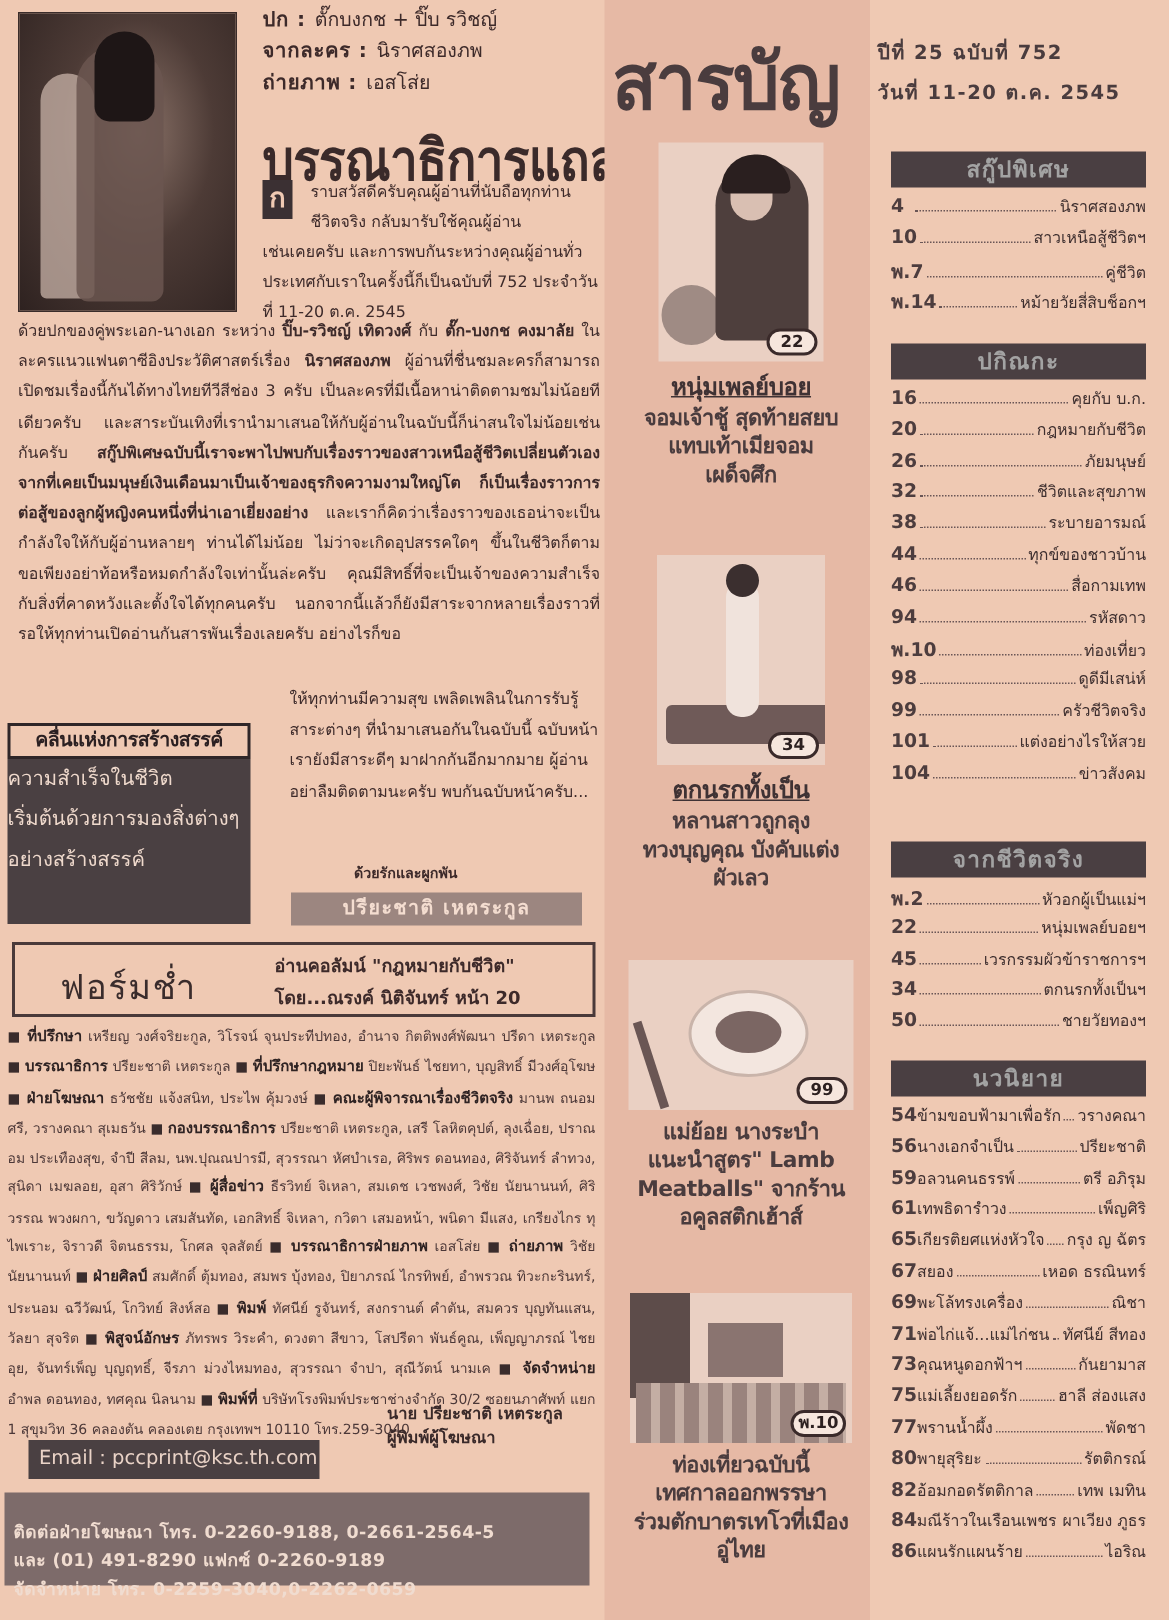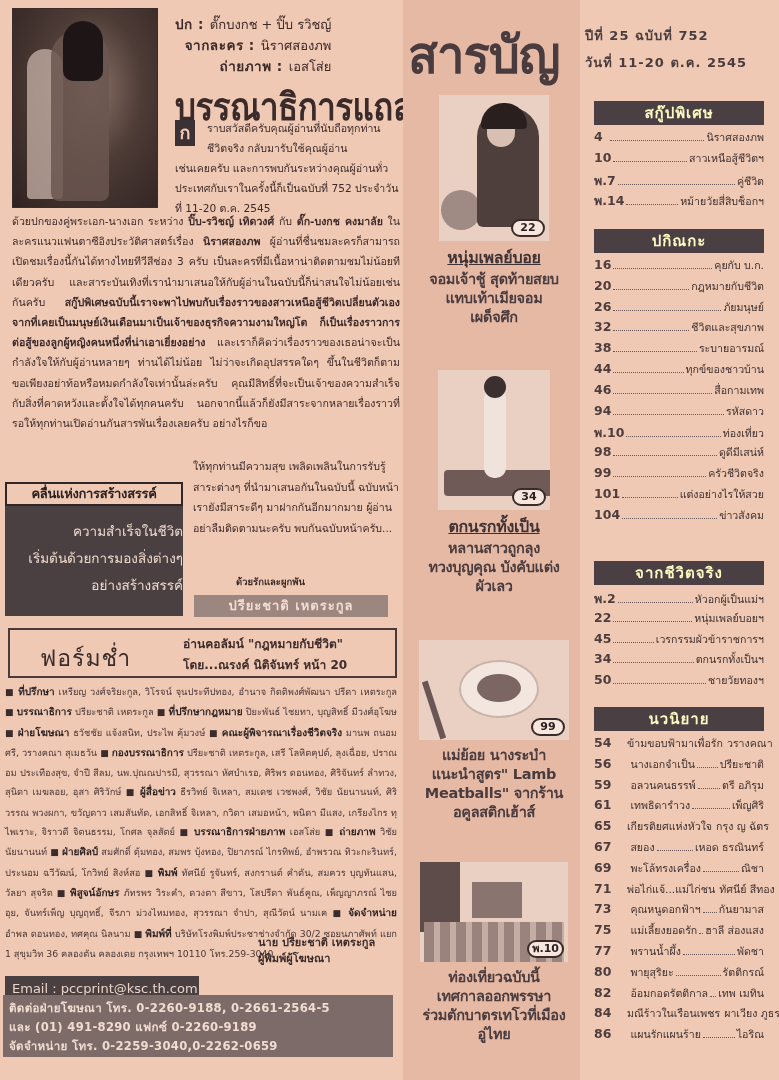--- a/index.html
+++ b/index.html
@@ -16,21 +16,21 @@
   .cover-photo {
     left: 12px; top: 8px; width: 146px; height: 200px;
     background: radial-gradient(ellipse at 55% 40%, #8a7268 0%, #4d3b36 45%, #2e2220 100%);
     border: 1px solid #3a2c2a;
     overflow: hidden;
   }
   .cover-photo .fig1 { position:absolute; left:38px; top:22px; width:58px; height:170px; background:#6b5650; border-radius:26px 26px 8px 8px; opacity:.85; }
   .cover-photo .fig2 { position:absolute; left:14px; top:40px; width:36px; height:150px; background:#c8b3a8; border-radius:18px 18px 4px 4px; opacity:.75; }
   .cover-photo .hair { position:absolute; left:50px; top:12px; width:40px; height:60px; background:#1e1616; border-radius:20px 20px 10px 10px; }
 
-  .credits { left: 175px; top: 14px; font-size: 13px; line-height: 20px; text-align: right; }
+  .credits { left: 175px; top: 3px; font-size: 13px; line-height: 20px; }
   .credits .row { white-space: nowrap; }
   .credits .lbl { font-weight: bold; font-size: 13.5px; letter-spacing: .5px; }
   .credits .val { margin-left: 6px; }
 
   .editorial-title {
     left: 175px; top: 76px; font-size: 33px; font-weight: bold;
     letter-spacing: -0.5px; color: #3a2a2a; transform: scaleY(1.15); transform-origin: left top;
     font-family: "Liberation Sans Narrow", "Liberation Sans", sans-serif;
   }
   .dropcap {
@@ -42,52 +42,52 @@
   .ed-second { left: 175px; top: 158px; width: 224px; font-size: 10.6px; line-height: 20px; }
   .ed-body { left: 12px; top: 211px; width: 388px; font-size: 10.6px; line-height: 20.2px; text-align: justify; }
   .ed-body b { font-weight: bold; }
   .ed-tail { left: 193px; top: 456px; width: 207px; font-size: 10.6px; line-height: 20.5px; }
   .sign-love { left: 236px; top: 574px; font-size: 9.5px; font-weight: bold; }
   .sign-box {
     left: 194px; top: 595px; width: 194px; height: 22px; background: #9c8680;
     color: #f4ddd0; font-weight: bold; font-size: 13px; text-align: center; line-height: 22px; letter-spacing: 1px;
   }
 
-  .creative-box { left: 5px; top: 482px; width: 178px; height: 136px; }
+  .creative-box { left: 5px; top: 482px; width: 162px; height: 136px; }
   .creative-head {
     height: 24px; border: 2px solid #2f2628; background: #efc9b3;
     font-weight: bold; font-size: 13px; line-height: 20px; text-align: center; color: #2b2022; letter-spacing: -.3px;
   }
   .creative-body {
-    height: 110px; background: #4a4042; color: #efd9cc; text-align: right;
-    font-size: 13.5px; line-height: 27px; padding-top: 12px;
+    height: 110px; background: #4a4042; color: #efd9cc; text-align: left;
+    font-size: 13.5px; line-height: 27px; 
   }
 
   .form-box {
     left: 8px; top: 628px; width: 389px; height: 50px; border: 2px solid #4a3a3a;
   }
   .form-title { position:absolute; left: 30px; top: 10px; font-size: 23px; font-weight: normal; color:#3a2c2c; letter-spacing: 1px; }
   .form-line { position:absolute; left: 173px; font-size: 12px; font-weight: bold; white-space: nowrap; }
   .form-line.l1 { top: 4px; }
   .form-line.l2 { top: 25px; }
 
   .staff {
     left: 5px; top: 682px; width: 392px; font-size: 9.3px; line-height: 19.3px; color:#4c3838; text-align: justify;
   }
   .staff .sq { font-size: 9px; color: #3a2c2c; }
   .staff b { color: #2f2323; font-size: 10px; }
 
   .email-box {
-    left: 5px; top: 960px; width: 194px; height: 26px; background: #4a4042; color: #ead3c7;
-    font-size: 13px; line-height: 26px; padding-left: 7px; margin-top: 16px;
+    left: 19px; top: 960px; width: 194px; height: 26px; background: #4a4042; color: #ead3c7;
+    font-size: 13px; line-height: 26px; padding-left: 7px;
   }
   .publisher { left: 258px; top: 935px; font-size: 11px; font-weight: bold; line-height: 16px; color:#3a2a2a; }
   .contact-box {
     left: 3px; top: 995px; width: 390px; height: 62px; background: #7d6b6a; color: #f0dcd0;
-    font-size: 11.6px; font-weight: bold; line-height: 19px; padding: 4px 6px; letter-spacing: .3px;
+    font-size: 11.6px; font-weight: bold; line-height: 19px; padding: 17px 6px; letter-spacing: .3px;
   }
 
   
   .mid-col { left: 403px; top: 0; width: 177px; height: 1080px; background: #e6b9a5; }
   .mag-logo {
     left: 408px; top: 14px; font-size: 49px; font-weight: bold; color: #4a3c3e;
     letter-spacing: -1px; transform: scaleY(1.05); transform-origin: left top;
   }
   .issue { left: 585px; top: 22px; font-size: 13px; font-weight: bold; line-height: 27px; color:#4a3c3e; letter-spacing: 1px; }
 
@@ -118,28 +118,28 @@
   .ph-food { position:absolute; left: 58px; top: 34px; width: 44px; height: 28px; border-radius: 50%; background: #7b6663; }
   .ph-spoon { position:absolute; left: 12px; top: 40px; width: 6px; height: 60px; background: #6a5654; transform: rotate(-18deg); }
 
   .ph-temple { position:absolute; left: 52px; top: 20px; width: 50px; height: 36px; background: #8a7470; }
   .ph-monks { position:absolute; left: 4px; top: 60px; width: 140px; height: 42px; background: repeating-linear-gradient(90deg, #9a837d 0 10px, #c4aea4 10px 16px); }
   .ph-tree { position:absolute; left: 0; top: 0; width: 40px; height: 70px; background: #5d4c4a; }
 
   
   .toc { position: absolute; left: 594px; width: 170px; }
   .toc-head {
-    height: 24px; background: #4a3f42; color: #fef9c3; text-align: center;
+    height: 24px; background: #4a3f42; color: #a3a3a3; text-align: center;
     font-size: 15px; font-weight: bold; line-height: 24px; letter-spacing: 1px; margin-bottom: 4px;
   }
   .toc-row { display: flex; align-items: baseline; height: 20.8px; font-size: 11px; white-space: nowrap; }
   .toc-row .pg { font-weight: bold; font-size: 12.5px; color: #4d3d3e; min-width: 14px; }
   .toc-row .dots { flex: 1; border-bottom: 1px dotted #6a5656; margin: 0 2px 3px; height: 1px; }
   .toc-row .title { color: #3e2f2f; font-size: 10.6px; }
-  .toc-row.novel .story-title { margin-left: 19px; color:#3e2f2f; font-size: 10.6px; }
+  .toc-row.novel .story-title { margin-left: 0; color:#3e2f2f; font-size: 10.6px; }
   .toc-row.novel .author { color:#3e2f2f; font-size: 10.6px; }
 </style>
 </head>
 <body>
 
 <div class="abs cover-photo">
   <div class="fig2"></div>
   <div class="fig1"></div>
   <div class="hair"></div>
 </div>

